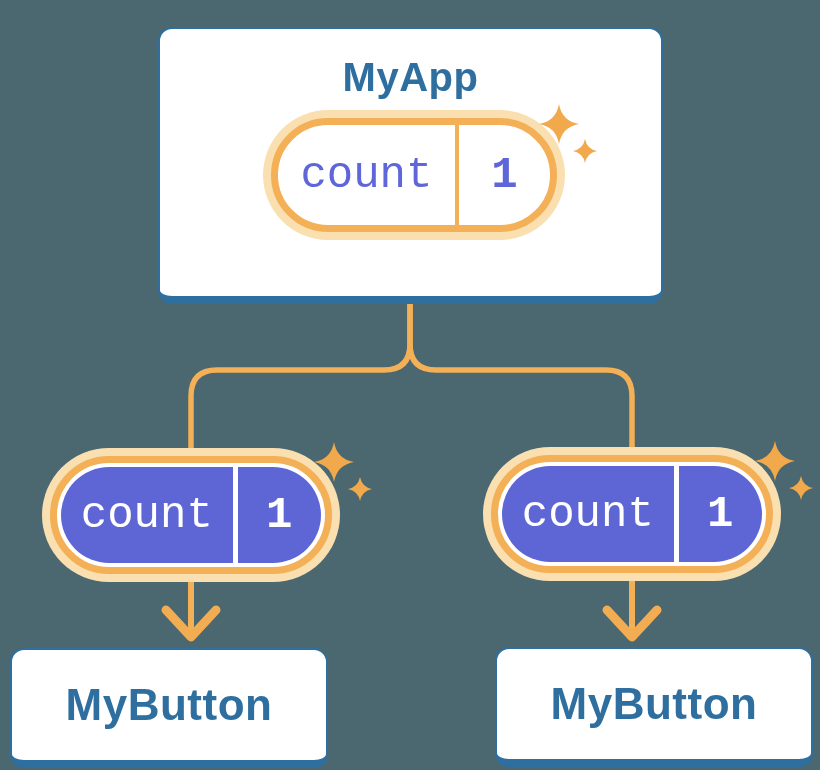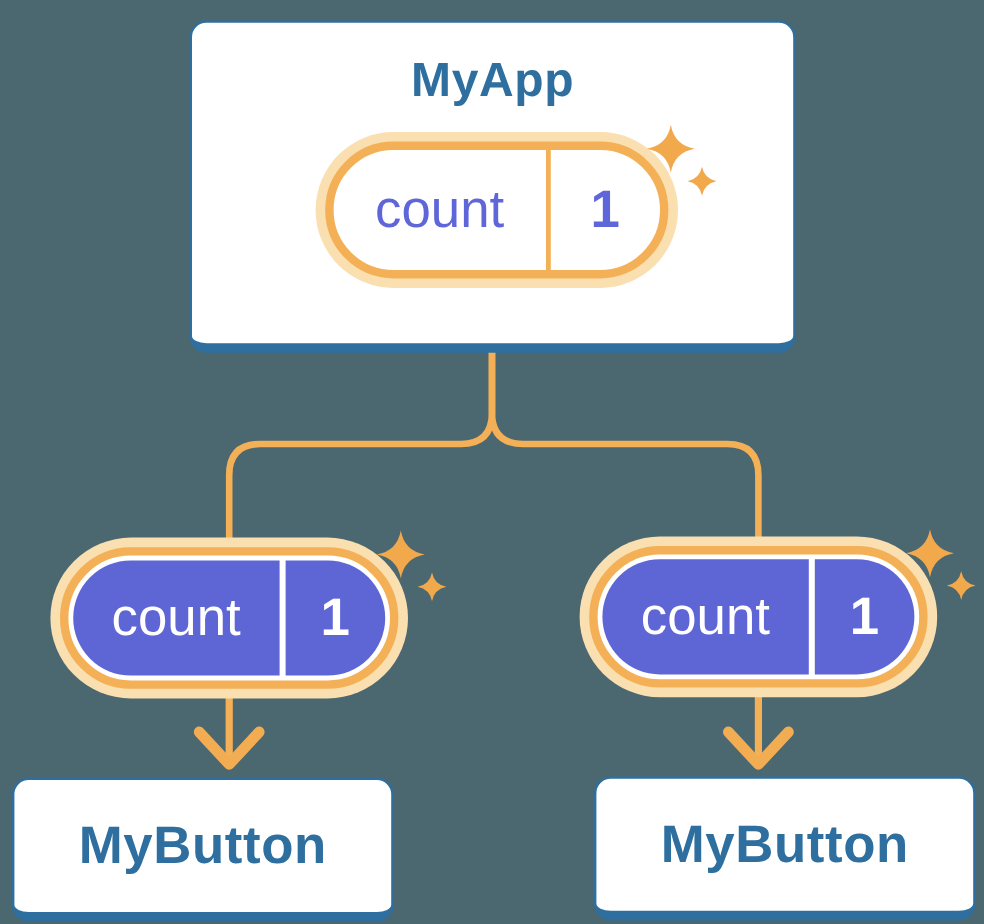--- a/index.html
+++ b/index.html
@@ -20,21 +20,21 @@
   }
   .stage{position:relative;width:820px;height:770px;background:var(--bg);}
 
   .connectors{position:absolute;left:0;top:0;width:820px;height:770px;z-index:0;}
 
   .card{
     position:absolute;background:var(--white);
     border:2px solid var(--blue);border-bottom-width:8px;
     border-radius:14px;box-sizing:border-box;z-index:1;
   }
-  .root-card{left:158px;top:17px;width:505px;height:277px;}
+  .root-card{left:158px;top:27px;width:505px;height:277px;}
   .card-title{
     text-align:center;margin-top:26px;
     font-size:40px;font-weight:600;color:var(--blue);letter-spacing:0.5px;
   }
   .child-card{
     display:flex;align-items:center;justify-content:center;
     font-size:44px;font-weight:600;color:var(--blue);letter-spacing:0.5px;
   }
   .child-card.left{left:10px;top:648px;width:318px;height:120px;}
   .child-card.right{left:495px;top:647px;width:318px;height:120px;}
@@ -43,21 +43,21 @@
     position:absolute;background:var(--halo);border-radius:999px;
     padding:8px;box-sizing:border-box;z-index:2;
   }
   .pill-root{left:263px;top:110px;width:302px;height:130px;}
   .pill-left{left:42px;top:448px;width:298px;height:134px;}
   .pill-right{left:483px;top:447px;width:298px;height:134px;}
 
   .ring{
     width:100%;height:100%;box-sizing:border-box;
     border:7px solid var(--orange);border-radius:999px;
-    background:var(--white);display:flex;align-items:stretch;overflow:hidden;
+    background:var(--white);display:flex;align-items:stretch;overflow:hidden;font-family:Liberation Mono, monospace;
   }
   
   .ring.light .seg{display:flex;align-items:center;justify-content:center;
     color:var(--purple-text);font-size:44px;}
   .ring.light .seg.key{flex:0 0 65%;}
   .ring.light .seg.val{flex:1;font-weight:700;}
   .ring.light .divider{width:4px;background:var(--orange);flex:0 0 auto;}
 
   
   .ring.dark{padding:4px;gap:5px;}

